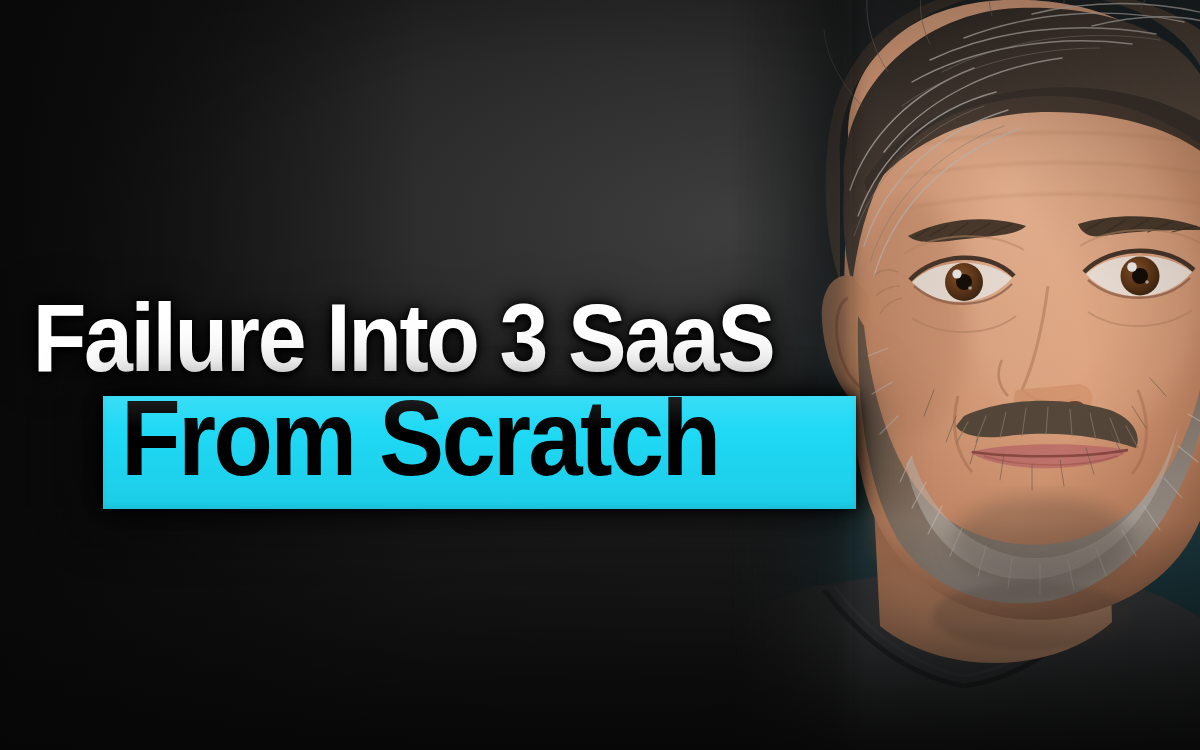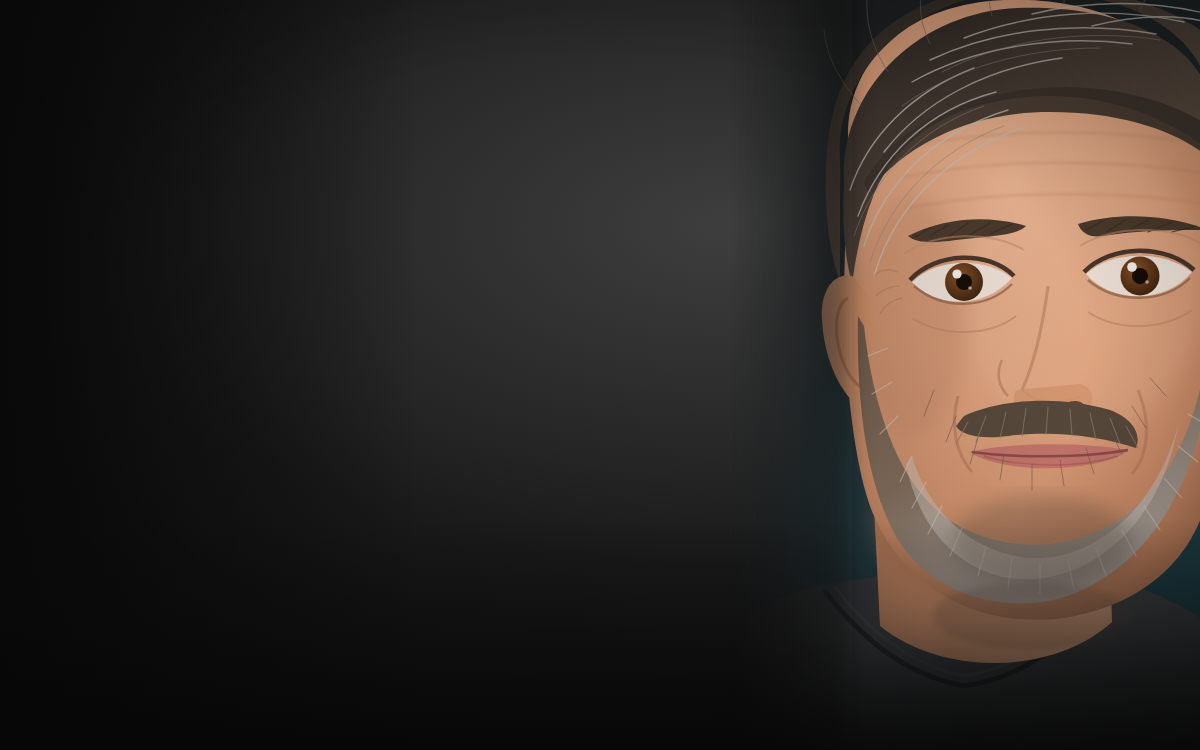--- a/index.html
+++ b/index.html
@@ -386,15 +386,25 @@
 
       <rect x="0" y="0" width="600" height="790" fill="url(#backdropG2)" opacity="0.35"></rect>
       <rect x="0" y="0" width="240" height="790" fill="#0b0b0b" opacity="0.35" filter="url(#soft10)"></rect>
     </svg>
   </div>
 
   <div class="bg-vignette"></div>
   <div class="bg-left-fade"></div>
   <div class="bg-bottom-fade"></div>
 
+  <div class="title-block">
+
+    <div class="headline-1">Failure Into 3 SaaS</div>
+
+    <div class="highlight-wrap">
+      <div class="headline-2">From Scratch</div>
+      <div class="highlight-sheen"></div>
+    </div>
+
+  </div>
 
   <span class="sr">Bearded middle-aged man with short greying hair, smiling slightly, wearing a dark charcoal heather t-shirt</span>
 </div>
 
 </body></html>

